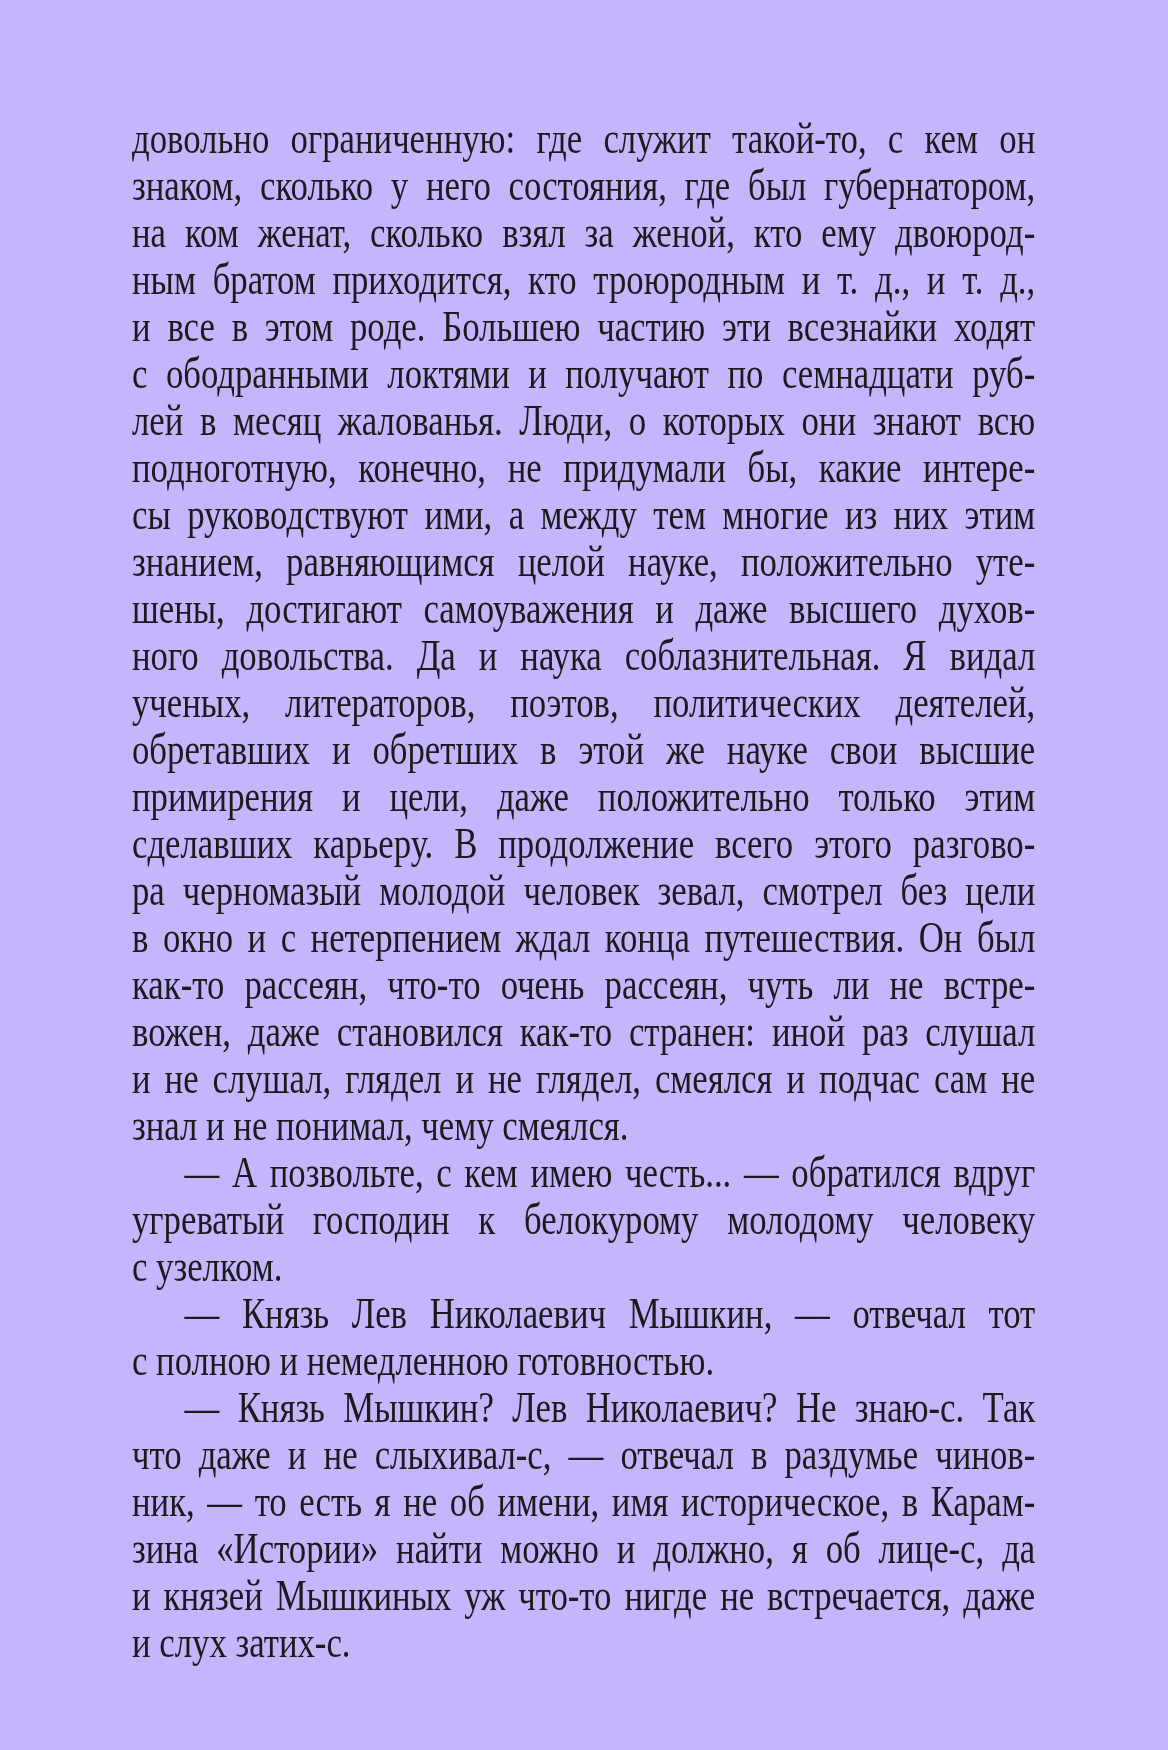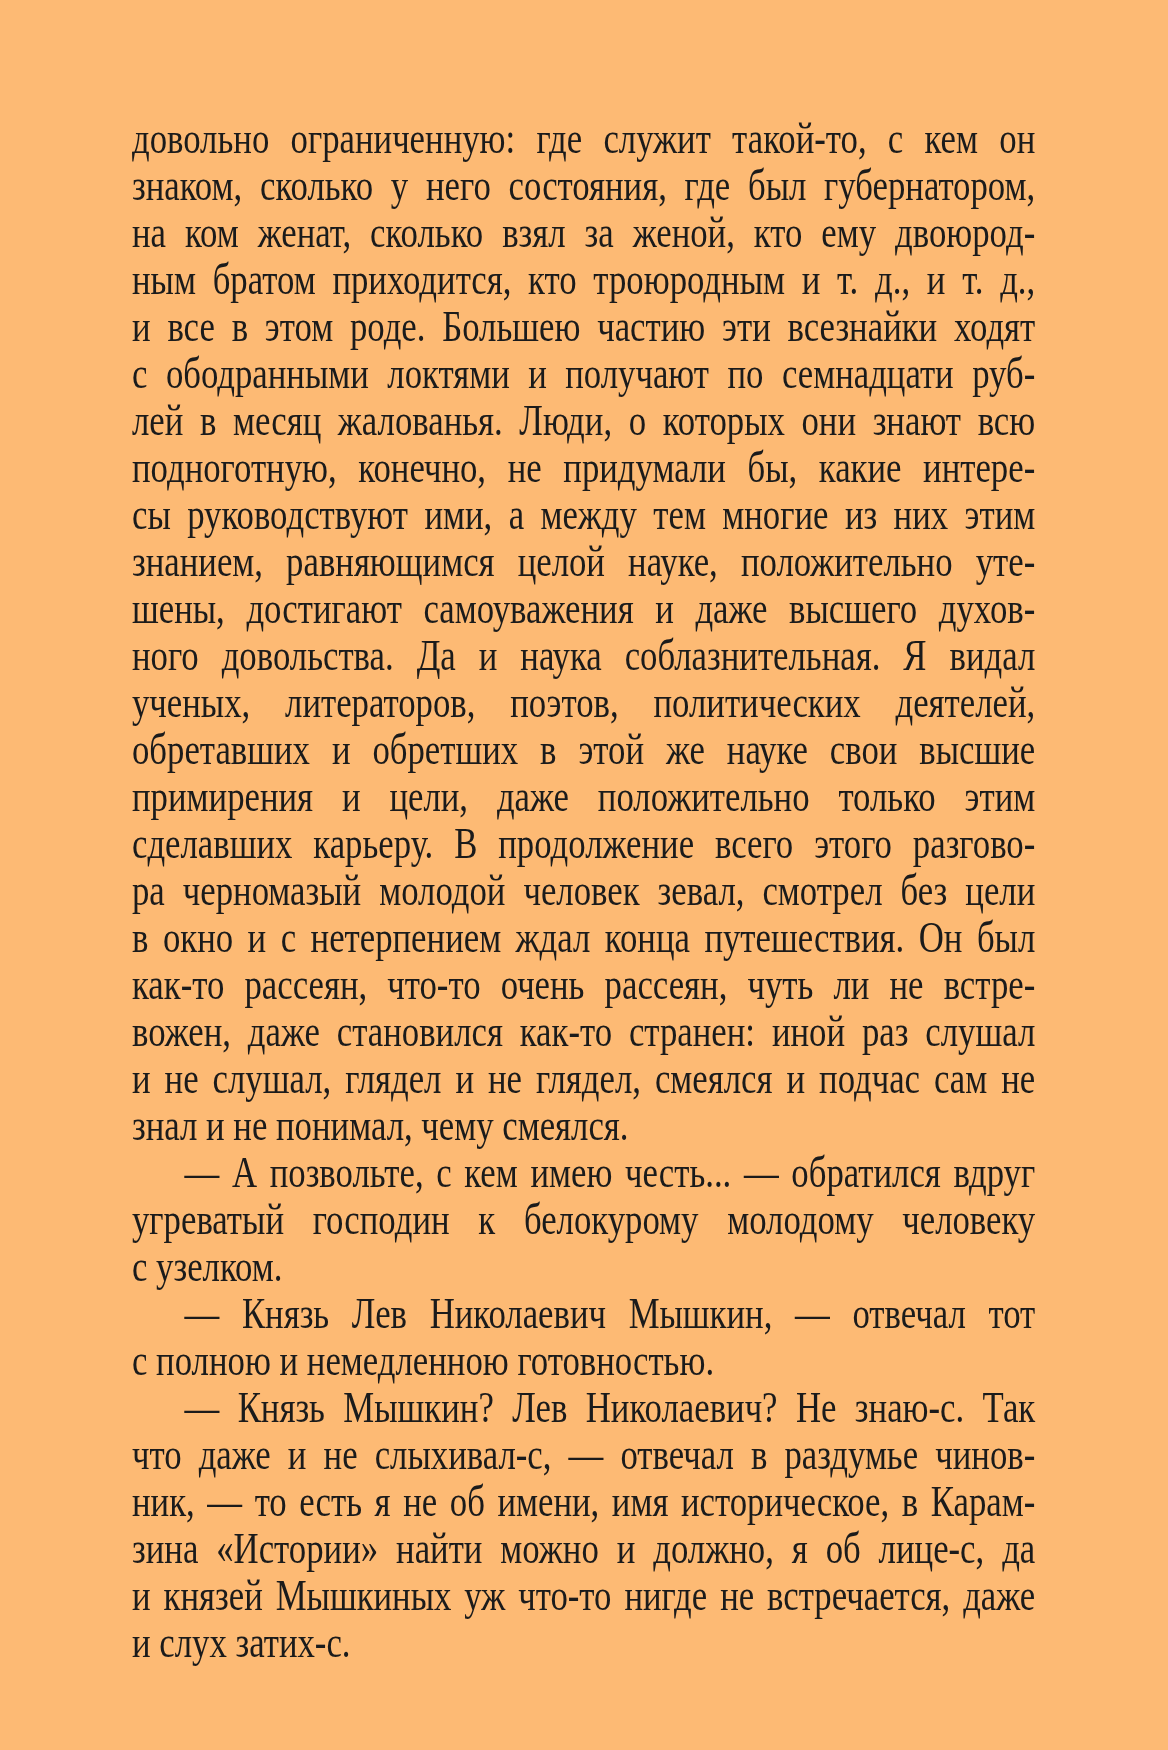--- a/index.html
+++ b/index.html
@@ -12,21 +12,21 @@
     background: #ffffff;
     overflow: hidden;
     position: relative;
     font-family: "Liberation Serif", "DejaVu Serif", serif;
   }
   .book-page {
     position: absolute;
     left: 0; top: 0;
     width: 1168px;
     height: 1750px;
-    background: #fdba74;
+    background: #c4b5fd;
   }
   .text-block {
     position: absolute;
     left: 132px;
     top: 115px;
     width: 1170px;                 
     transform: scaleX(0.772);      
     transform-origin: 0 0;
     font-size: 45px;
     line-height: 47px;

